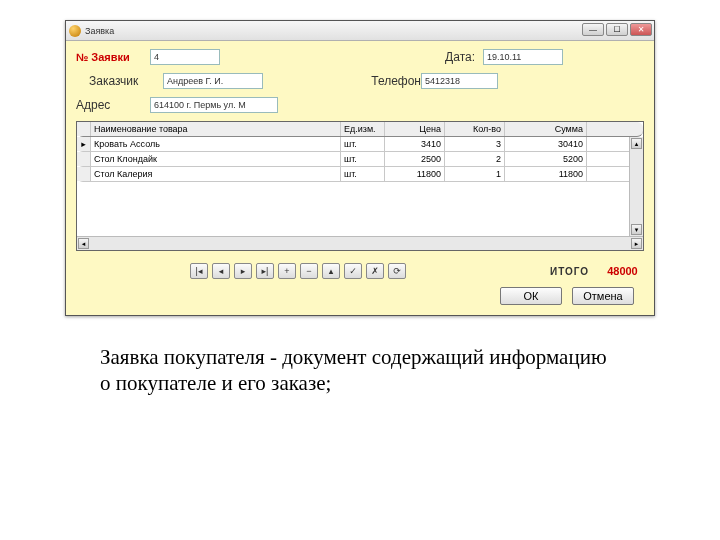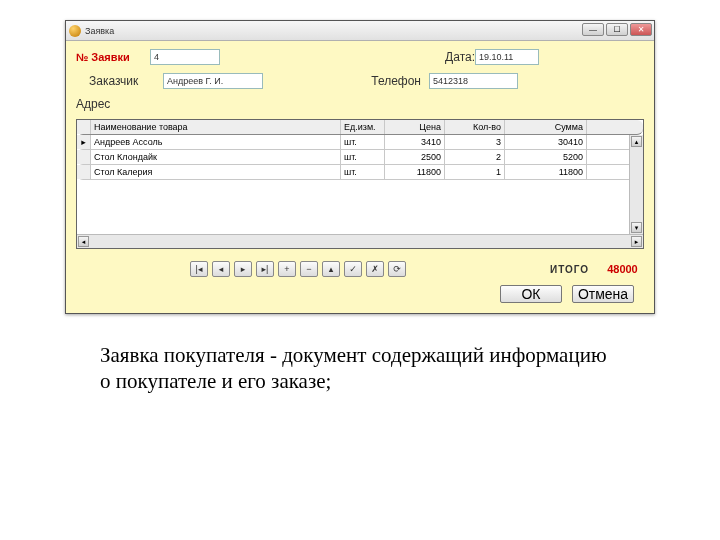--- a/index.html
+++ b/index.html
@@ -54,25 +54,25 @@
   .fld-label { color:#333; font-size:12px; }
   .fld-label.red { color:#c00; font-weight:bold; font-size:11px; }
   .fld-input {
     background:#fff; border:1px solid #9bb; height:16px;
     padding:0 3px; font-size:9px; color:#333;
     display:inline-flex; align-items:center;
   }
   .row1 .num-lbl { width:70px; }
   .row1 .num-in  { width:70px; margin-left:4px;}
   .row1 .date-lbl{ margin-left:215px; width:40px; text-align:right;}
-  .row1 .date-in { width:64px; }
+  .row1 .date-in { width:80px; margin-left:8px;}
   .row2 .l1 { width:70px; margin-left:13px;}
   .row2 .i1 { width:100px; margin-left:4px;}
   .row2 .l2 { margin-left:103px; width:55px; text-align:right;}
-  .row2 .i2 { width:89px; margin-left:8px;}
+  .row2 .i2 { width:77px; }
   .row3 .l1 { width:70px; margin-left:0px;}
   .row3 .i1 { width:128px; margin-left:4px;}
   .grid-wrap {
     border:1px solid #666; background:#fff;
     margin-top:4px;
     height: 130px;
     display:flex; flex-direction:column;
     font-size:9px;
   }
   .grid-head, .grid-row {
@@ -110,21 +110,21 @@
     font-size:9px; color:#333; cursor:default;
   }
   .total-lbl { margin-left:140px; font-size:10px; font-weight:bold; color:#333; letter-spacing:1px;}
   .total-val { margin-left:14px; font-size:11px; font-weight:bold; color:#c00;}
   .bottom-btns { display:flex; gap:10px; justify-content:flex-end; margin-top:8px; padding-right:10px;}
   .big-btn {
     min-width:62px; height:18px;
     background:linear-gradient(#fdfdfd,#dedede);
     border:1px solid #777; border-radius:2px;
     display:flex; align-items:center; justify-content:center;
-    font-size:14px; cursor:default;text-align:center;
+    font-size:11px; cursor:default;text-align:center;
   }
   .caption {
     margin: 28px 55px 0 55px;
     font-family: "Times New Roman", serif;
     font-size: 21px;
     line-height: 1.25;
     color:#000000;
   }
 </style>
 </head>
@@ -153,35 +153,36 @@
 
       <div class="form-row row2">
         <div class="fld-label l1">Заказчик</div>
         <div class="fld-input i1">Андреев Г. И.</div>
         <div class="fld-label l2">Телефон</div>
         <div class="fld-input i2">5412318</div>
       </div>
 
       <div class="form-row row3">
         <div class="fld-label l1">Адрес</div>
+        <div class="fld-input i1">614100 г. Пермь ул. М</div>
       </div>
 
       <div class="grid-wrap">
         <div class="grid-head">
           <div class="gc rownum"></div>
           <div class="gc name">Наименование товара</div>
           <div class="gc unit">Ед.изм.</div>
           <div class="gc price">Цена</div>
           <div class="gc qty">Кол-во</div>
           <div class="gc sum">Сумма</div>
         </div>
         <div class="grid-body">
           <div class="grid-row">
             <div class="gc rownum">▸</div>
-            <div class="gc name">Андреев Ассоль</div>
+            <div class="gc name">Кровать Ассоль</div>
             <div class="gc unit">шт.</div>
             <div class="gc price">3410</div>
             <div class="gc qty">3</div>
             <div class="gc sum">30410</div>
           </div>
           <div class="grid-row">
             <div class="gc rownum"></div>
             <div class="gc name">Стол Клондайк</div>
             <div class="gc unit">шт.</div>
             <div class="gc price">2500</div>

